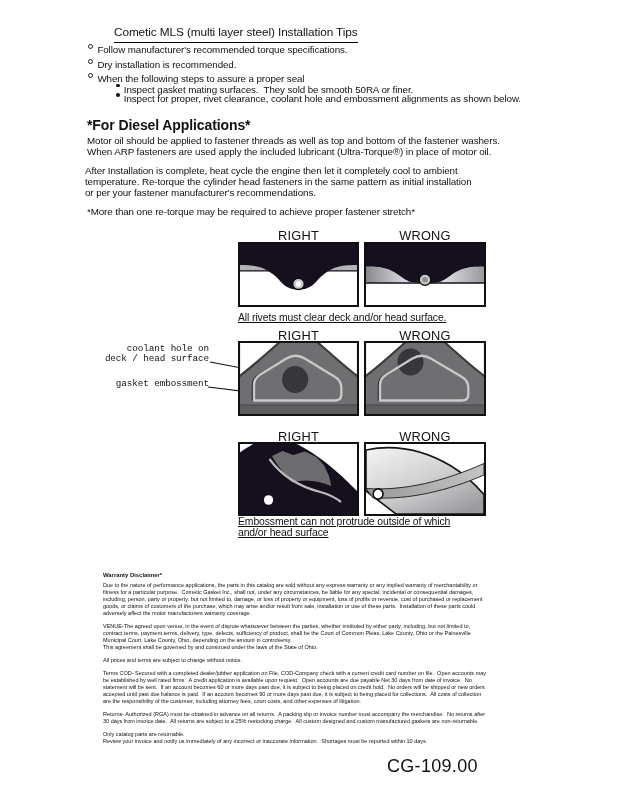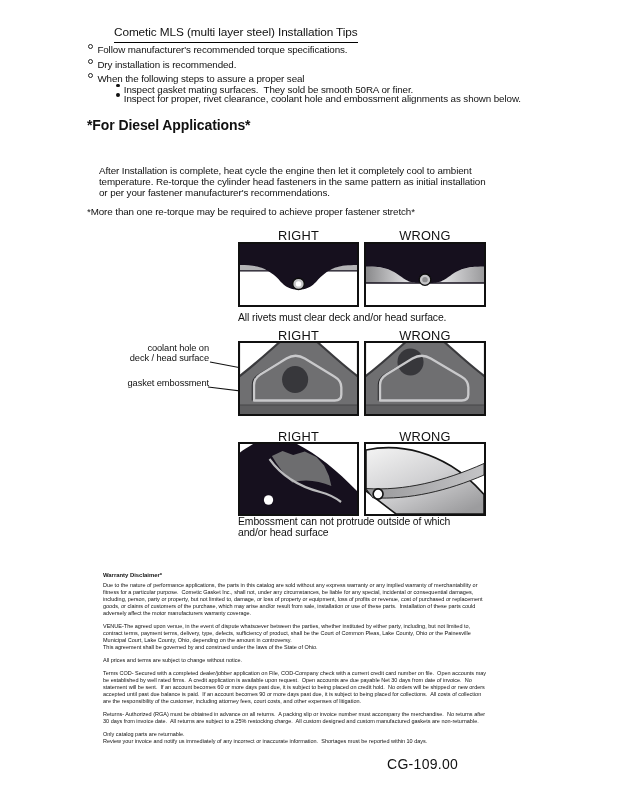--- a/index.html
+++ b/index.html
@@ -11,27 +11,27 @@
   .bullet{display:flex;align-items:flex-start;}
   .circ{width:3.4px;height:3.4px;border:1px solid #222;border-radius:50%;
         display:inline-block;margin-right:4px;flex:0 0 auto;}
   .dot{width:3.8px;height:3.8px;background:#111;border-radius:50%;
        display:inline-block;margin-right:4px;flex:0 0 auto;}
   .body-line{font-size:9.8px;letter-spacing:-0.1px;white-space:pre;}
   .diesel-h{font-size:14px;font-weight:700;letter-spacing:-0.1px;white-space:pre;}
   .para{font-size:9.8px;letter-spacing:-0.1px;line-height:10.6px;white-space:pre;}
   .para2{line-height:11.2px;}
   .diag-label{font-size:12.8px;letter-spacing:0.2px;text-align:center;width:121px;white-space:pre;}
-  .caption{font-size:10.4px;letter-spacing:-0.1px;white-space:pre;line-height:11.4px;}
+  .caption{font-size:10.4px;letter-spacing:-0.1px;white-space:pre;line-height:11.4px;text-decoration:underline;}
   .dbox{box-sizing:border-box;border:2px solid #101010;background:#fff;overflow:hidden;}
-  .ann{font-size:9.3px;text-align:right;line-height:9.5px;white-space:pre;letter-spacing:-0.1px;}
+  .ann{font-size:9.3px;text-align:right;line-height:9.5px;white-space:pre;letter-spacing:-0.1px;font-family:Liberation Mono, monospace;}
   .warranty{width:420px;}
   .whead{font-size:5.9px;font-weight:700;margin:0 0 4px 0;white-space:pre;}
   .wpar{font-size:5.5px;line-height:7px;white-space:pre;letter-spacing:0;margin:0 0 6px 0;}
-  .footer-code{font-size:14px;letter-spacing:0.3px;white-space:pre;}
+  .footer-code{font-size:18px;letter-spacing:0.3px;white-space:pre;}
   svg{display:block;}
 </style>
 </head>
 <body>
 
 <div class="page">
 
   <div class="abs h-title" style="left:114px;top:25px">Cometic MLS (multi layer steel) Installation Tips</div>
 
   <div class="abs bullet" style="left:88px;top:44px">
@@ -49,21 +49,23 @@
   <div class="abs bullet" style="left:116px;top:83.5px">
     <span class="dot"></span>
     <span class="body-line">Inspect gasket mating surfaces.  They sold be smooth 50RA or finer.</span>
   </div>
   <div class="abs bullet" style="left:116px;top:93px">
     <span class="dot"></span>
     <span class="body-line">Inspect for proper, rivet clearance, coolant hole and embossment alignments as shown below.</span>
   </div>
 
   <div class="abs diesel-h" style="left:87px;top:117px">*For Diesel Applications*</div>
-  <div class="abs para para2" style="left:99px;top:165px">After Installation is complete, heat cycle the engine then let it completely cool to ambient
+  <div class="abs para" style="left:87px;top:136px">Motor oil should be applied to fastener threads as well as top and bottom of the fastener washers.
+When ARP fasteners are used apply the included lubricant (Ultra-Torque®) in place of motor oil.</div>
+  <div class="abs para para2" style="left:85px;top:165px">After Installation is complete, heat cycle the engine then let it completely cool to ambient
 temperature. Re-torque the cylinder head fasteners in the same pattern as initial installation
 or per your fastener manufacturer's recommendations.</div>
   <div class="abs body-line" style="left:87px;top:206px">*More than one re-torque may be required to achieve proper fastener stretch*</div>
 
   <div class="abs diag-label" style="left:238px;top:228px">RIGHT</div>
   <div class="abs diag-label" style="left:364px;top:228px;width:122px">WRONG</div>
 
   <div class="abs dbox" style="left:238px;top:242px;width:121px;height:65px">
     <svg width="117" height="61" viewBox="0 0 121 65" preserveAspectRatio="none">
       <rect width="121" height="65" fill="#ffffff"></rect>

